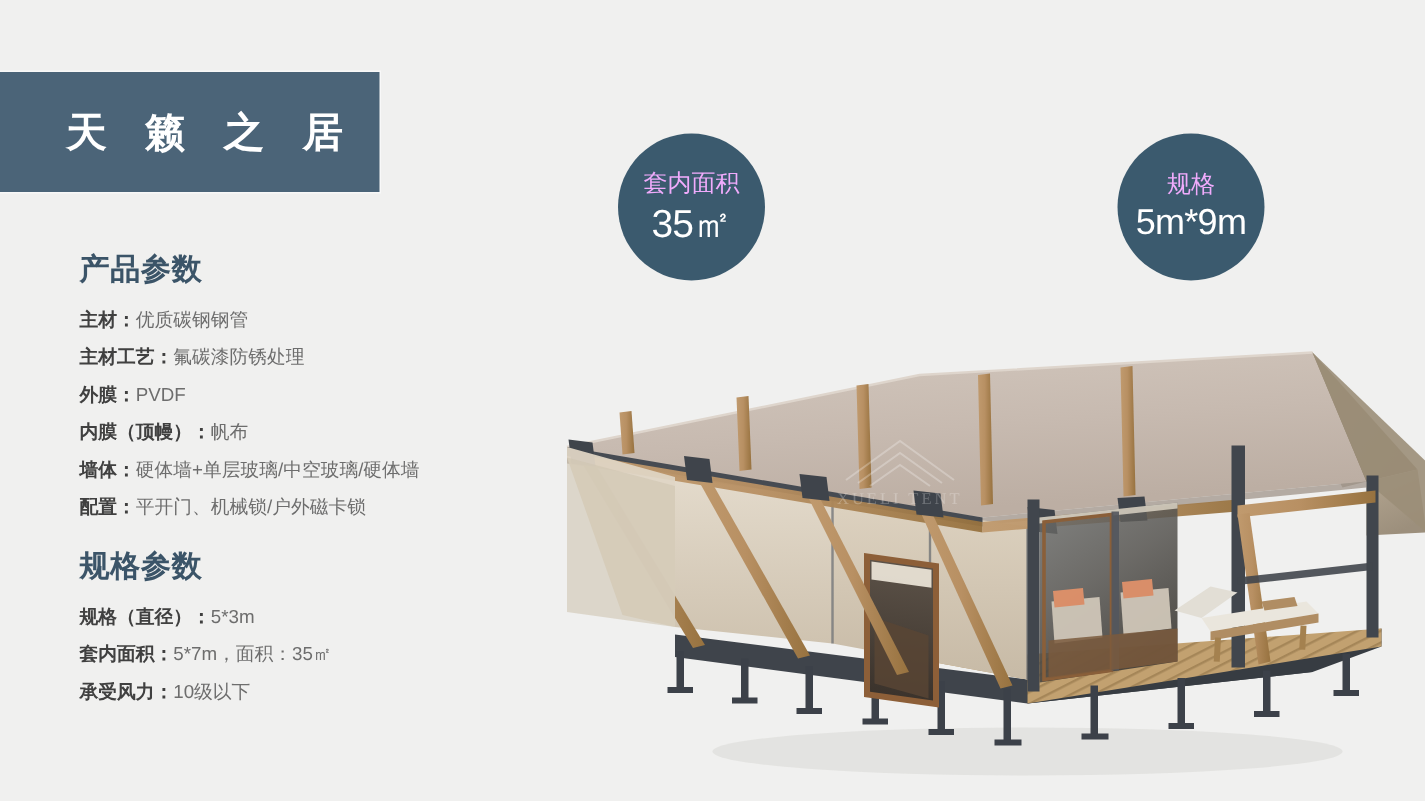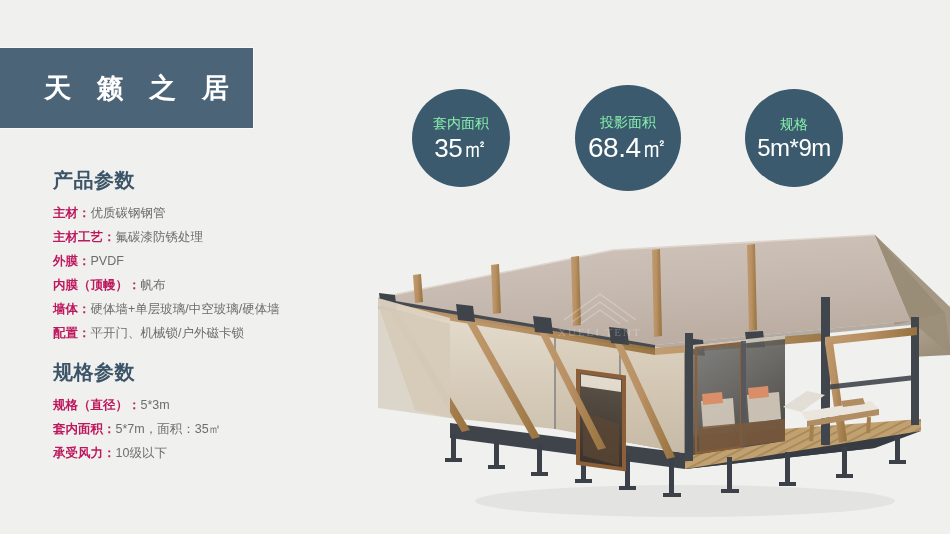--- a/index.html
+++ b/index.html
@@ -63,41 +63,42 @@
     line-height: 1.2;
   }
   .spec-row {
     font-size: 12.5px;
     line-height: 24px;
     white-space: nowrap;
     color: #6d6d6d;
   }
   .spec-label {
     font-weight: bold;
-    color: #be185d;
+    color: #404040;
+    font-family: Liberation Mono, monospace;
   }
   .spec-value { color: #6d6d6d; }
   #section-spec { margin-top: 15px; }
 
   
   .badge {
     position: absolute;
     border-radius: 50%;
     background: #3b5a6e;
     display: flex;
     flex-direction: column;
     align-items: center;
     justify-content: center;
     color: #ffffff;
     text-align: center;
   }
   .badge .badge-label {
-    font-size: 14px;
+    font-size: 16px;
     line-height: 1;
-    color: #86efac;
+    color: #f0abfc;
     margin-bottom: 5px;
   }
   .badge .badge-value {
     font-size: 26px;
     line-height: 1;
     color: #ffffff;
     letter-spacing: -0.5px;
   }
   #badge-1 { left: 412px; top: 89px; width: 98px;  height: 98px; }
   #badge-2 { left: 575px; top: 85px; width: 106px; height: 106px; }
@@ -173,24 +174,20 @@
       <div class="spec-row">
         <span class="spec-label">承受风力：</span><span class="spec-value">10级以下</span>
       </div>
     </div>
 
   </div>
 
   <div class="badge" id="badge-1">
     <span class="badge-label">套内面积</span>
     <span class="badge-value">35㎡</span>
-  </div>
-  <div class="badge" id="badge-2">
-    <span class="badge-label">投影面积</span>
-    <span class="badge-value">68.4㎡</span>
   </div>
   <div class="badge" id="badge-3">
     <span class="badge-label">规格</span>
     <span class="badge-value">5m*9m</span>
   </div>
 
   <div id="render-area">
     <svg id="render-svg" viewBox="0 0 595 329" xmlns="http://www.w3.org/2000/svg">
       <defs>
         <linearGradient id="roofMain" x1="0" y1="0" x2="0.35" y2="1">

